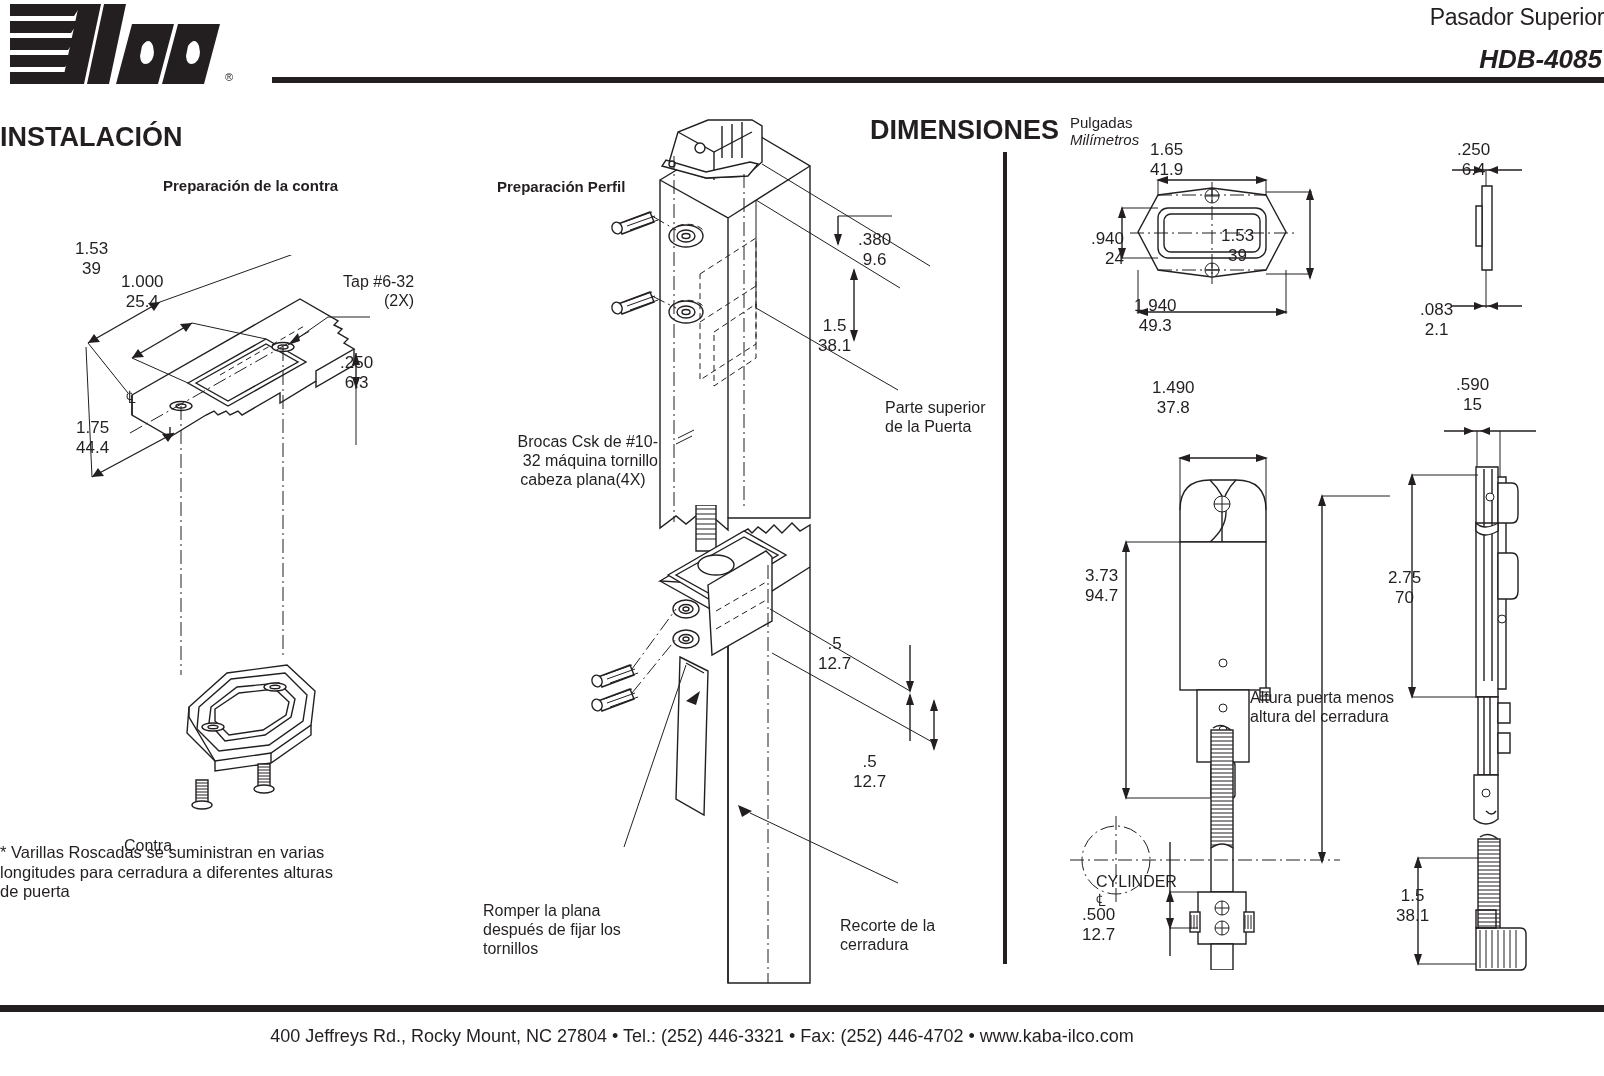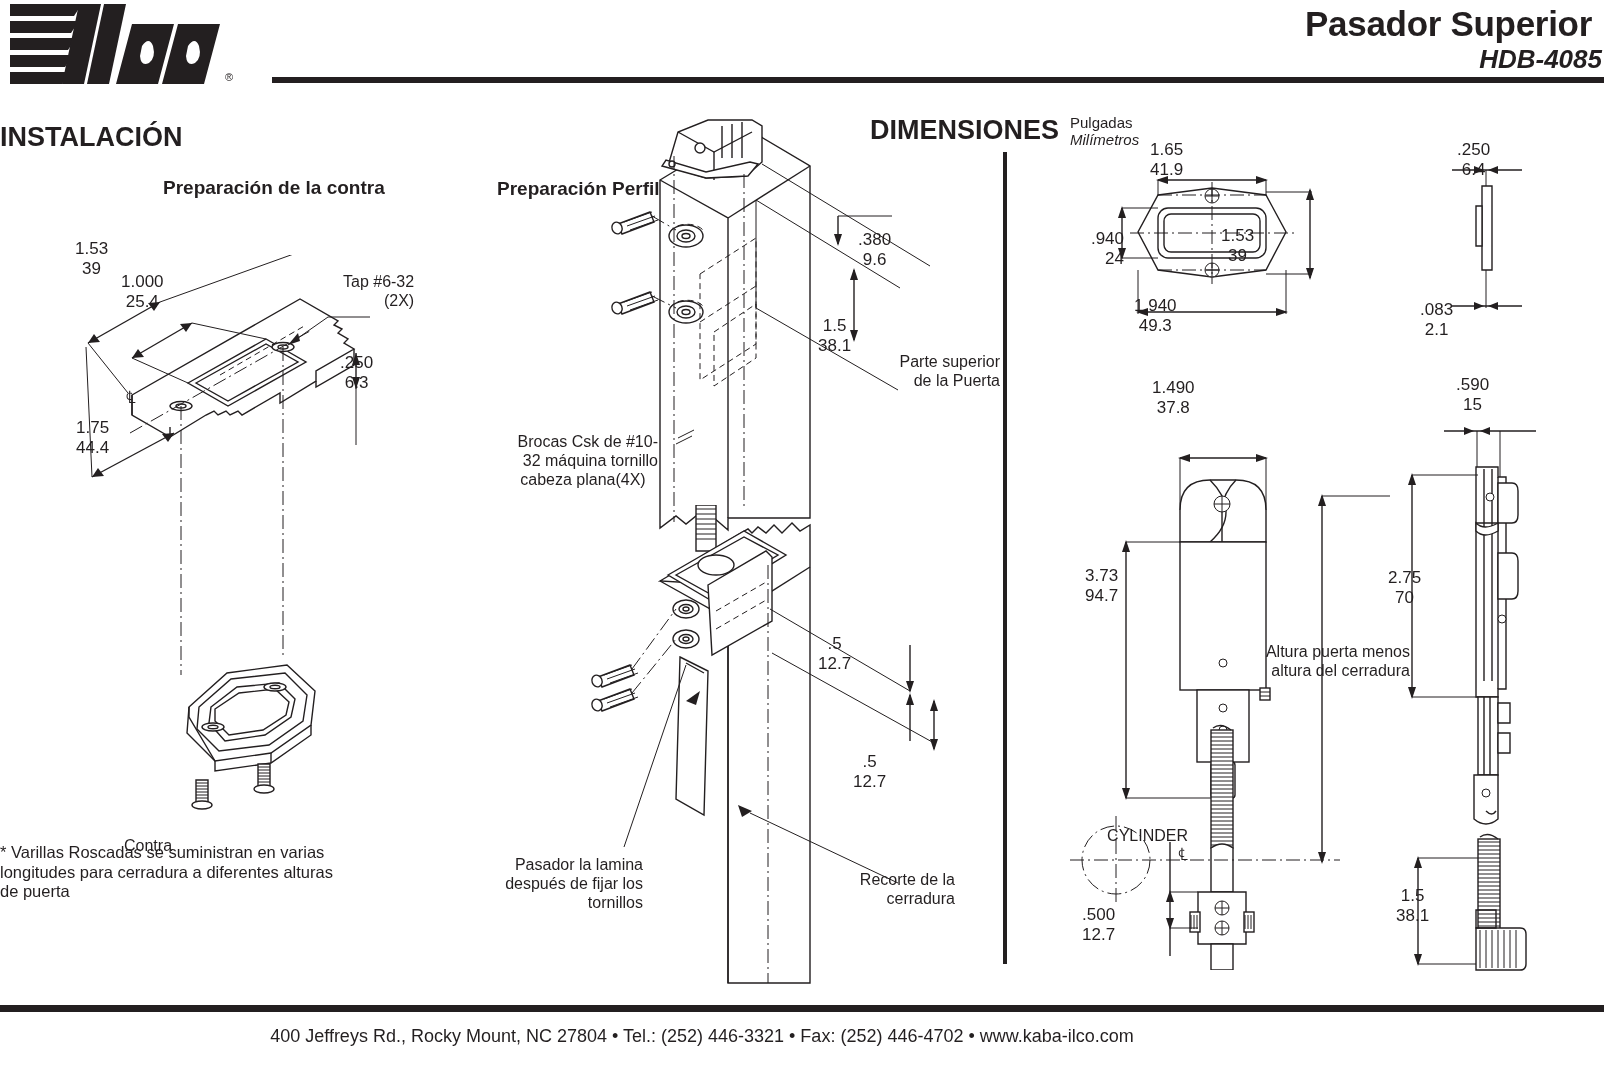--- a/index.html
+++ b/index.html
@@ -10,53 +10,53 @@
     color:#231f20;
     position:relative;
     overflow:hidden;
   }
   .page { position:relative; width:1604px; height:1076px; }
 
   
   #header { position:absolute; left:0; top:0; width:1604px; height:92px; }
   #logo { position:absolute; left:6px; top:2px; width:262px; height:82px; }
   .hdr-title {
-    position:absolute; right:12px; top:4px;
-    font-size:35px; font-weight:bold; letter-spacing:-0.3px;
+    position:absolute; right:0; top:4px;
+    font-size:23px; font-weight:normal; letter-spacing:-0.3px;
     white-space:nowrap;
   }
   .hdr-sub {
     position:absolute; right:2px; top:44px;
     font-size:26px; font-style:italic; font-weight:600;
     white-space:nowrap;
   }
   #hdr-rule {
     position:absolute; left:272px; top:77px; width:1332px; height:6px;
     background:#231f20;
   }
 
   
   .sect-title { position:absolute; font-size:27px; font-weight:bold; white-space:nowrap; }
   #t-instalacion { left:0px; top:122px; }
   #t-dimensiones { left:833px; top:115px;margin-left:37px; }
-  .sub-title { position:absolute; font-size:19px; font-weight:bold; white-space:nowrap; }
+  .sub-title { position:absolute; font-size:15px; font-weight:bold; white-space:nowrap; }
   #t-prep-contra { left:163px; top:177px; }
   #t-prep-perfil { left:497px; top:178px; }
 
   .units { position:absolute; left:1070px; top:114px; font-size:15px; line-height:17px; white-space:nowrap;}
   .units .u2 { font-style:italic; }
 
   
   #divider { position:absolute; left:1003px; top:152px; width:4px; height:812px; background:#231f20; }
 
   
   .dim { position:absolute; font-size:17px; line-height:20px; white-space:nowrap; text-align:center; }
   .dim .mm { }
   .callout { position:absolute; font-size:16px; line-height:19px; white-space:nowrap; }
-  .callout.c { text-align:right; }
+  .callout.c { text-align:left;margin-top:46px; }
 
   
   #footnote {
     position:absolute; left:0px; top:843px; width:345px;
     font-size:16.5px; line-height:19.5px;
   }
 
   
   #foot-rule { position:absolute; left:0px; top:1005px; width:1604px; height:7px; background:#231f20; }
   #footer-text {
@@ -343,21 +343,21 @@
     <path class="ln-t" d="M250,308 L398,378"></path>
   </svg>
 
   <div class="dim" style="left:818px; top:634px;">
     <span>.5</span><br><span class="mm">12.7</span>
   </div>
   <div class="dim" style="left:853px; top:752px;">
     <span>.5</span><br><span class="mm">12.7</span>
   </div>
   <div class="callout c" style="left:483px; top:855px; width:160px;">
-    <span>Pasador la lamina</span><br>
+    <span>Romper la plana</span><br>
     <span>después de fijar los</span><br>
     <span>tornillos</span>
   </div>
   <div class="callout c" style="left:840px; top:870px; width:115px;">
     <span>Recorte de la</span><br><span>cerradura</span>
   </div>
 
   <svg style="position:absolute;left:1100px;top:160px;width:230px;height:180px" viewBox="0 0 230 180">
     <path class="fillw" d="M58,35 L112,28 L166,35 L186,72 L166,110 L112,117 L58,110 L38,72 Z"></path>
     <rect class="fillw" x="58" y="48" width="108" height="50" rx="10"></rect>

